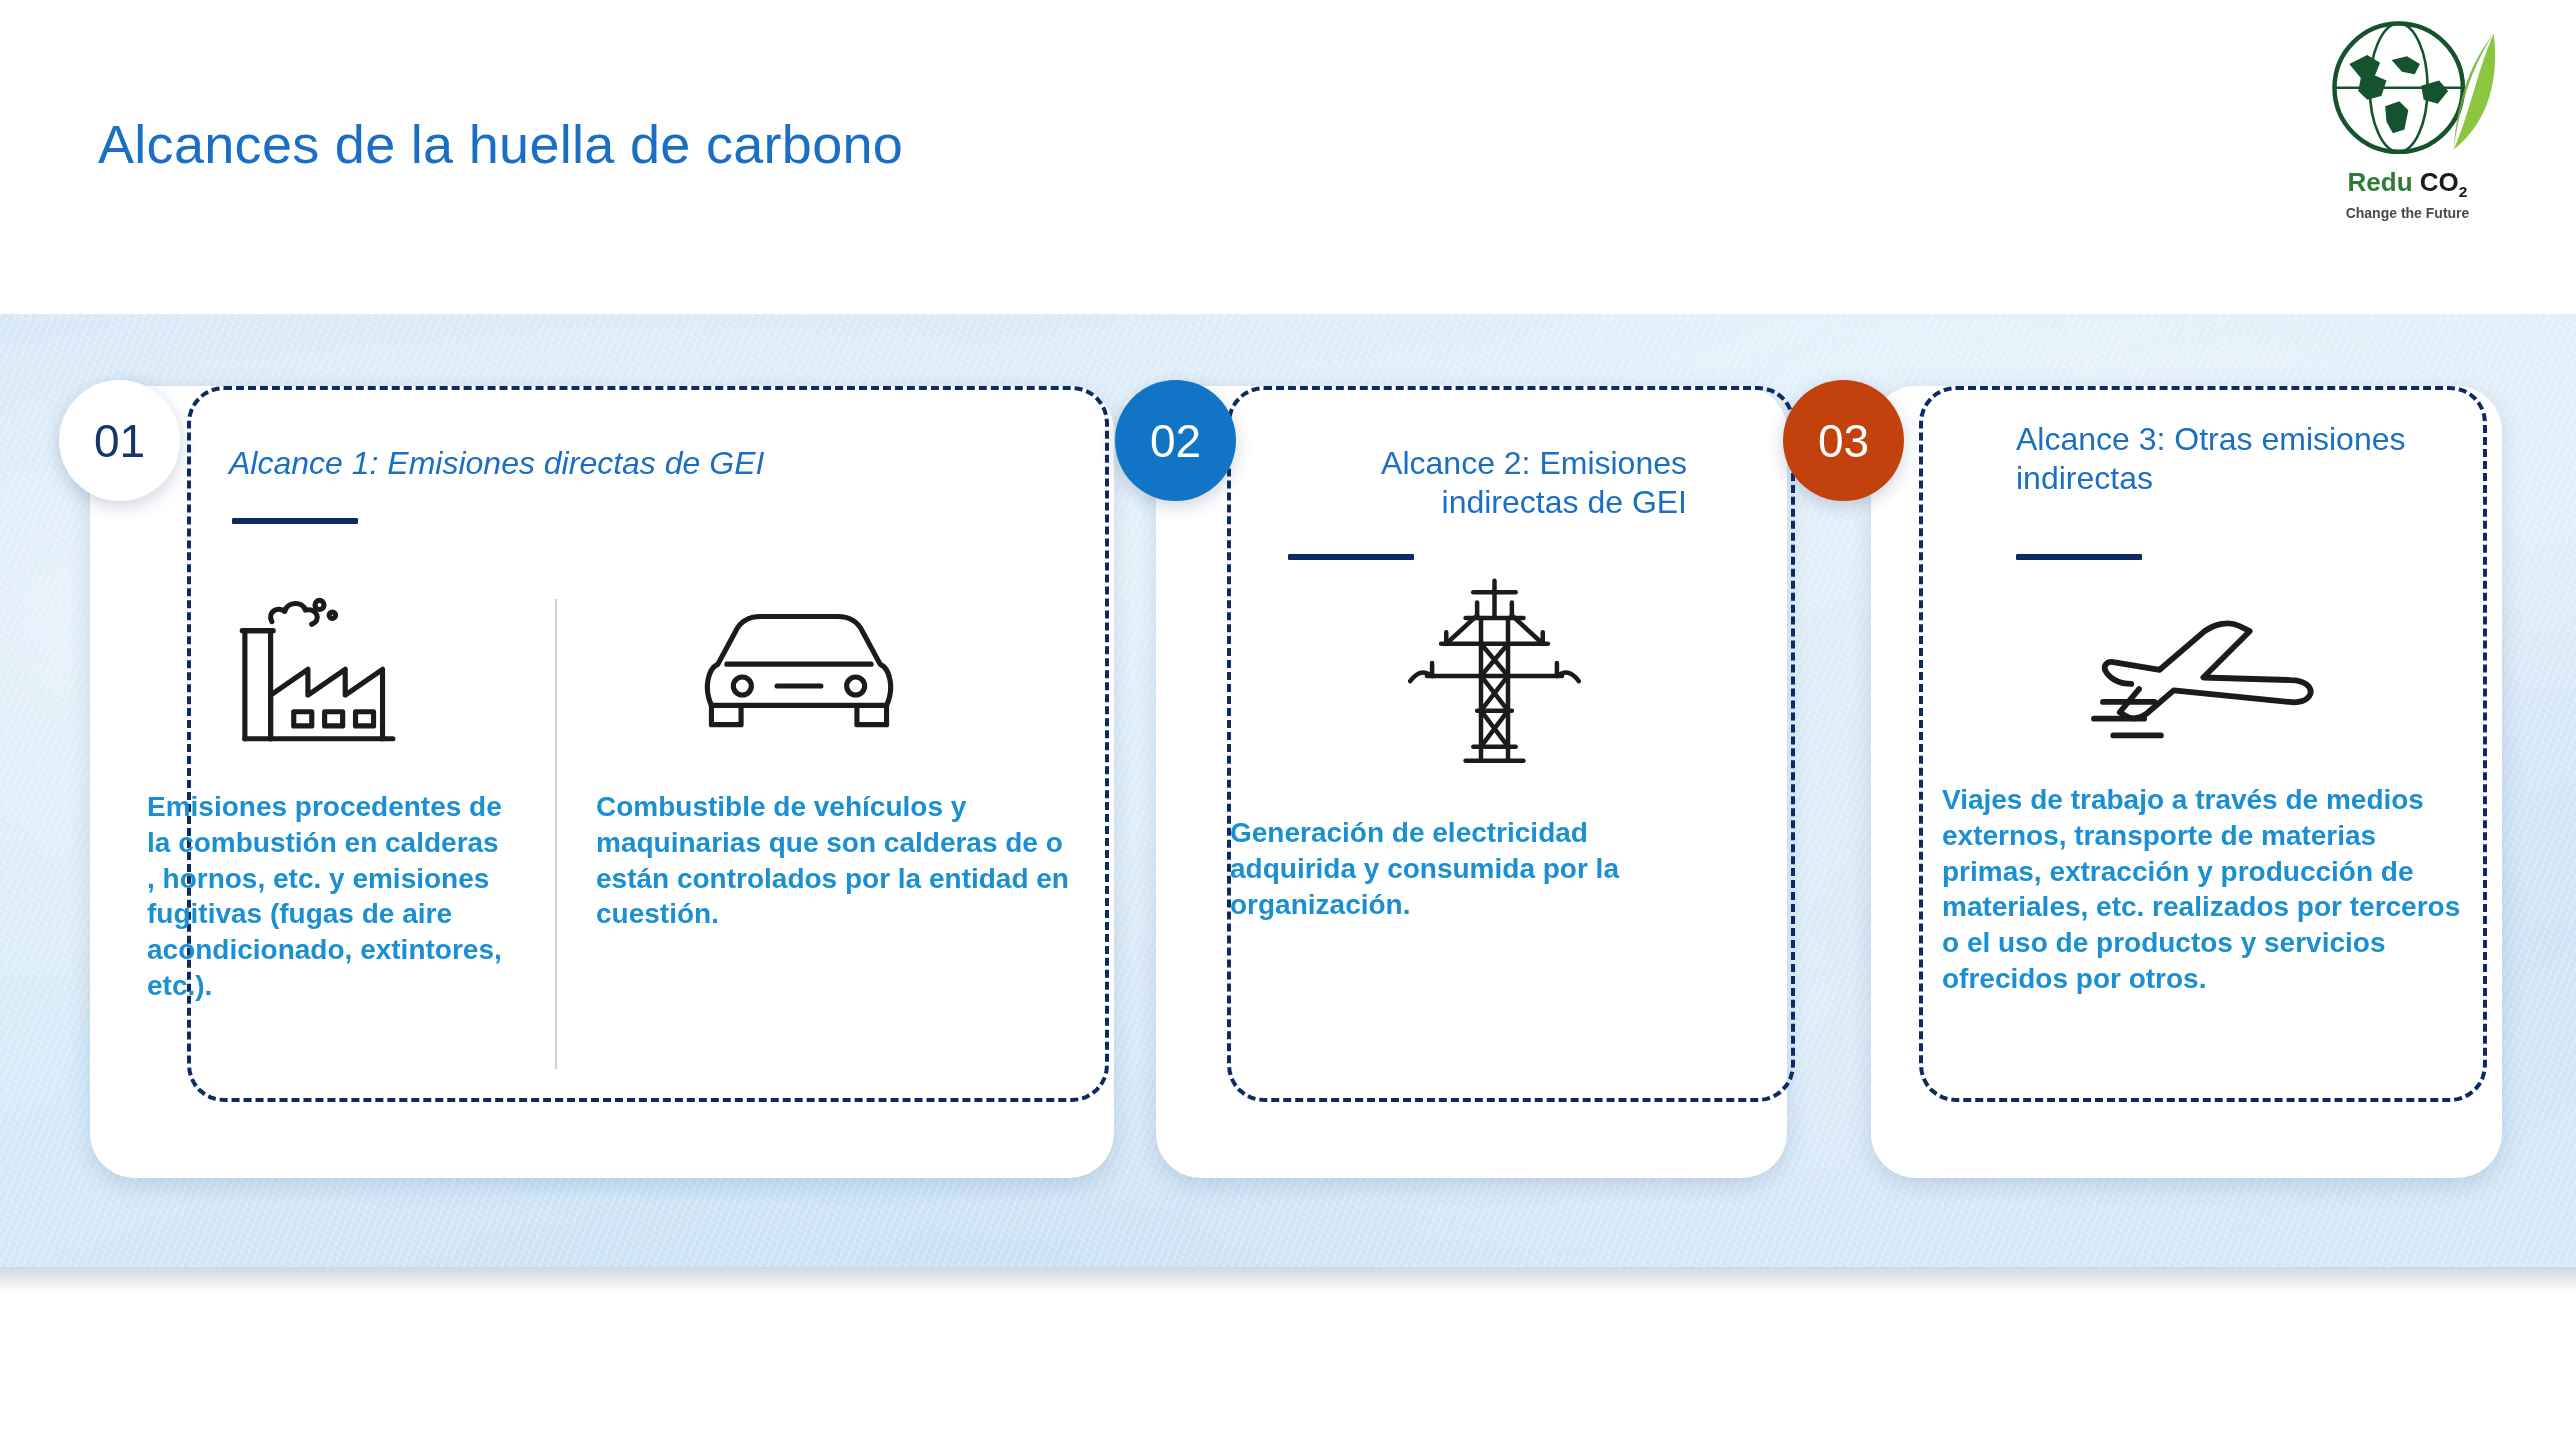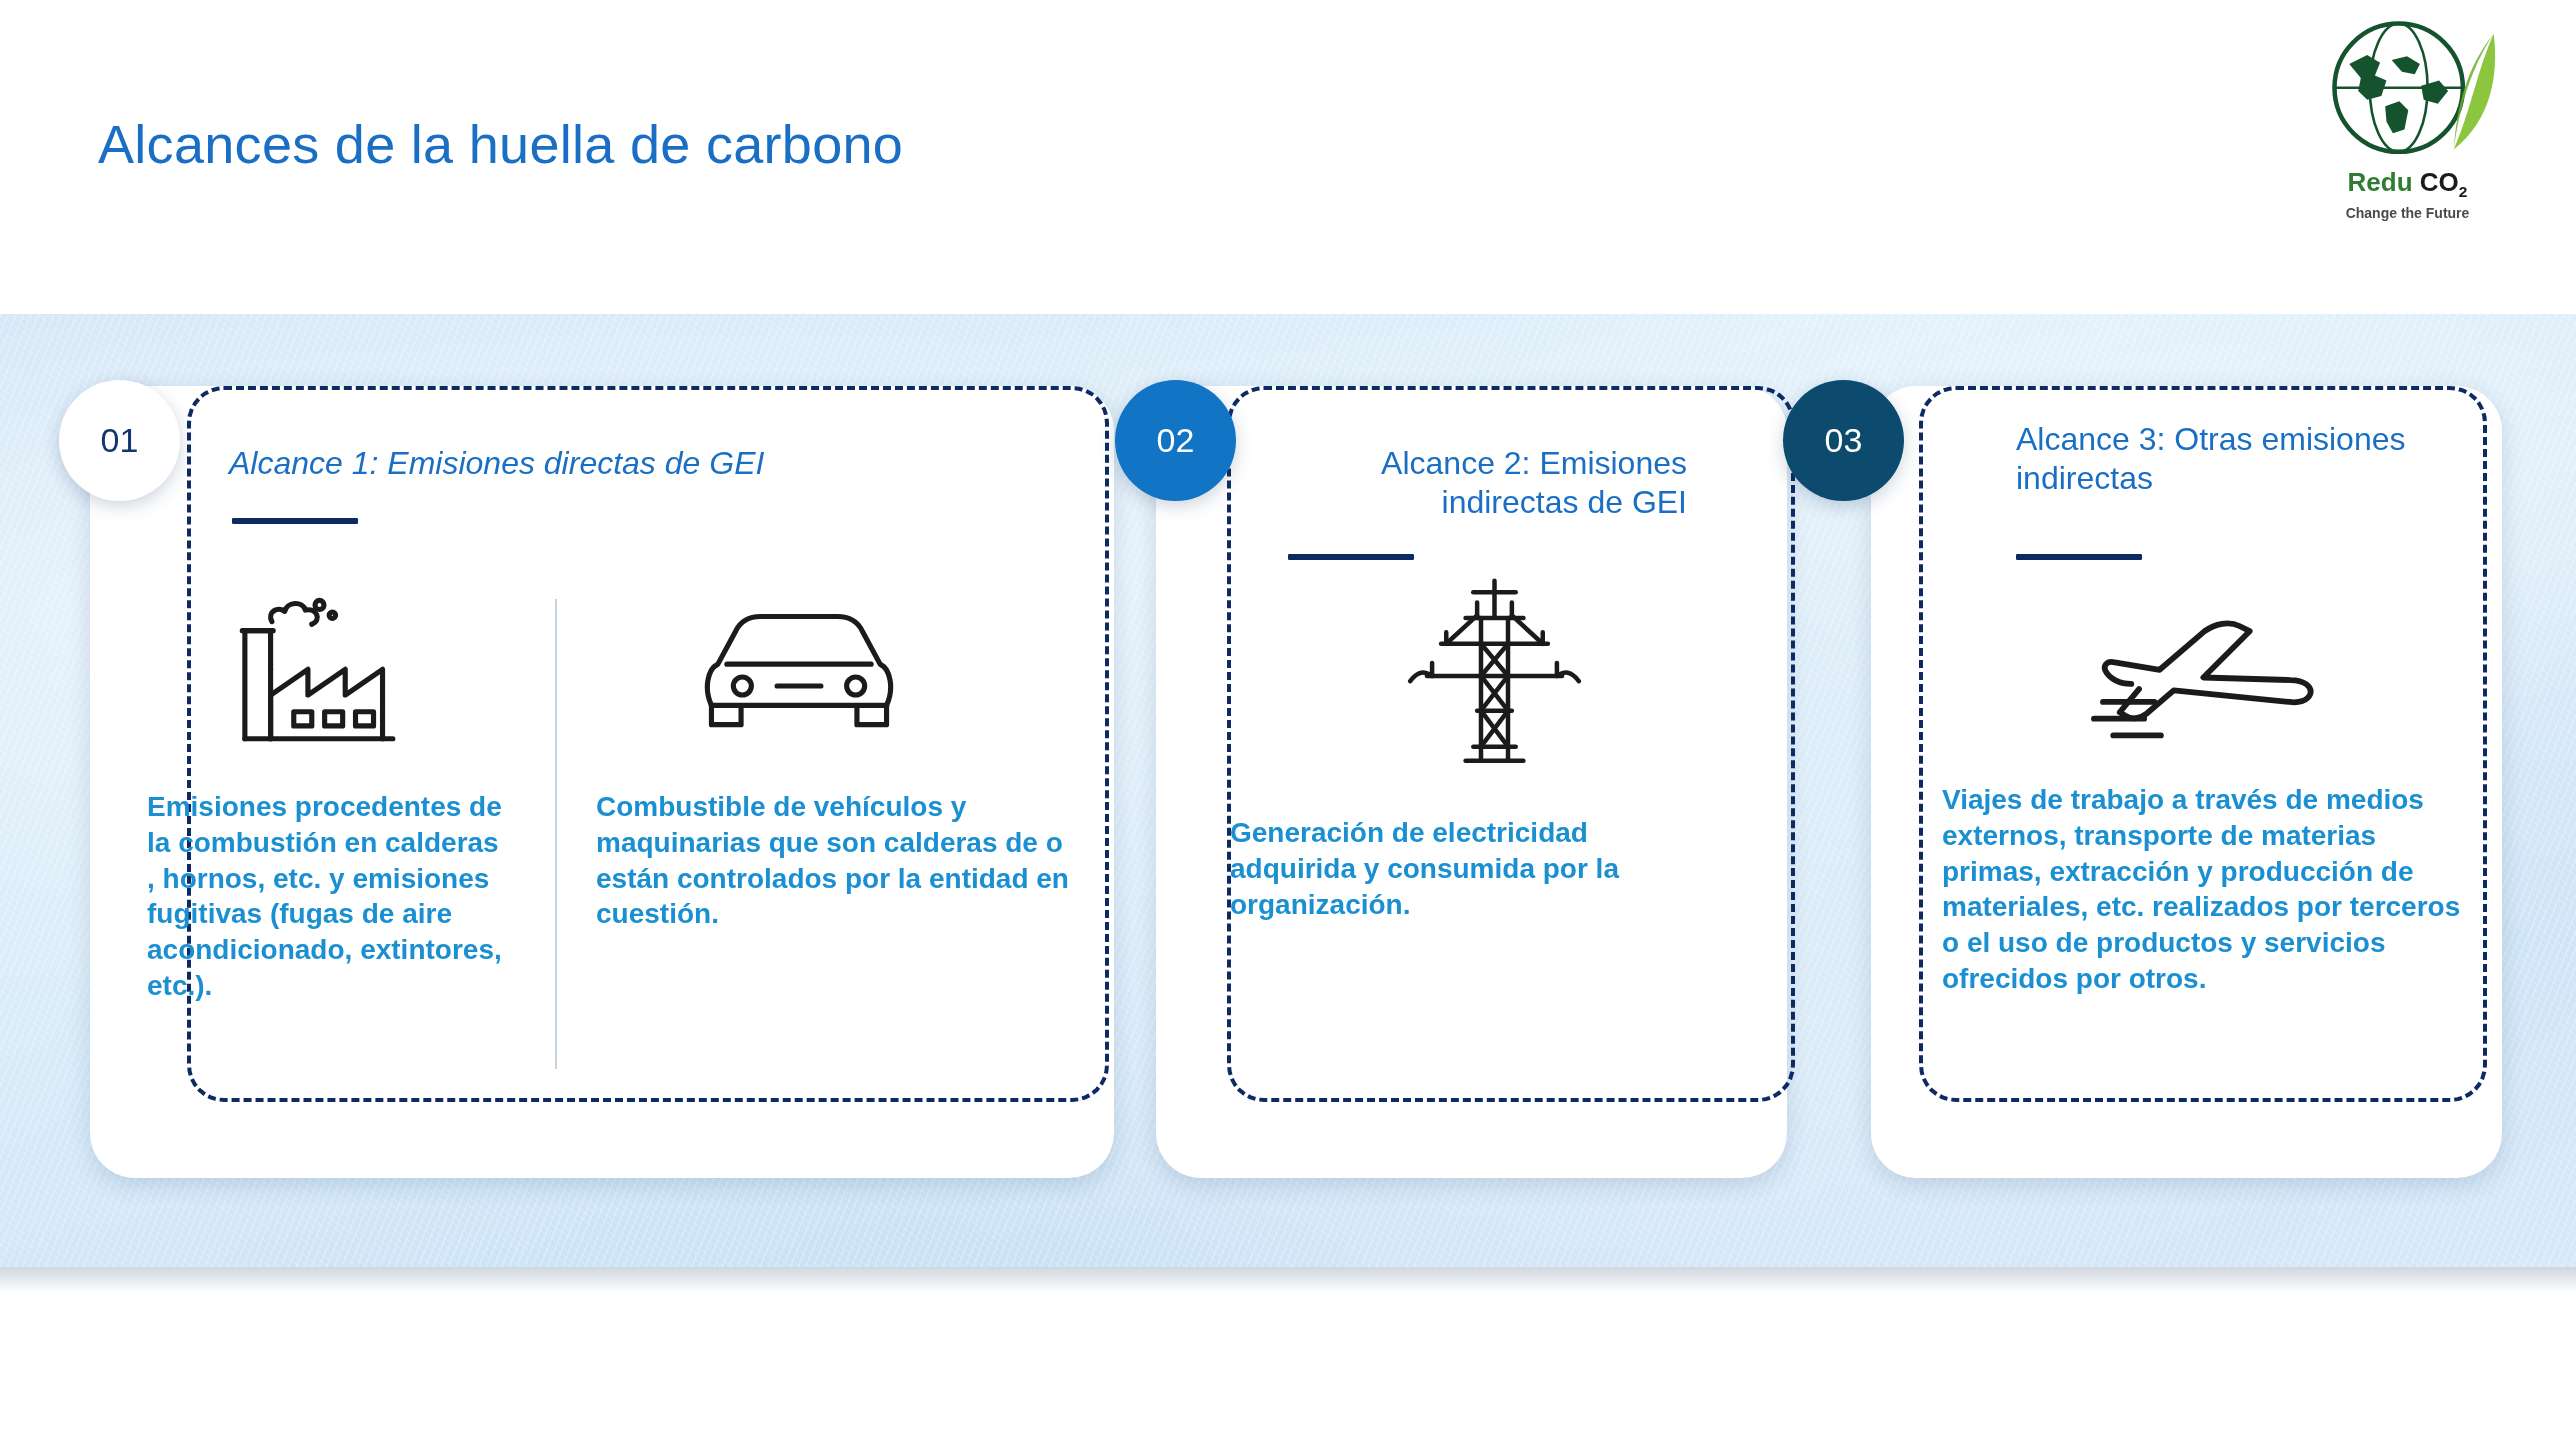--- a/index.html
+++ b/index.html
@@ -138,27 +138,27 @@
 
   
   .badge {
     position: absolute;
     width: 121px;
     height: 121px;
     border-radius: 50%;
     display: flex;
     align-items: center;
     justify-content: center;
-    font-size: 34px;
+    font-size: 46px;
     font-weight: 400;
     box-shadow: 0 5.2px 16.7px rgba(30,60,100,0.22);
   }
   #badge-1 { left: 59px;   top: 380px; background: #ffffff; color: #14366e; }
   #badge-2 { left: 1115px; top: 380px; background: #1274c4; color: #ffffff; }
-  #badge-3 { left: 1783px; top: 380px; background: #0c4a6e; color: #ffffff; }
+  #badge-3 { left: 1783px; top: 380px; background: #c2410c; color: #ffffff; }
 
   
   .card-title {
     position: absolute;
     font-size: 32px;
     line-height: 1.22;
     color: #1a6fc4;
     font-weight: 400;
   }
   .title-rule {

